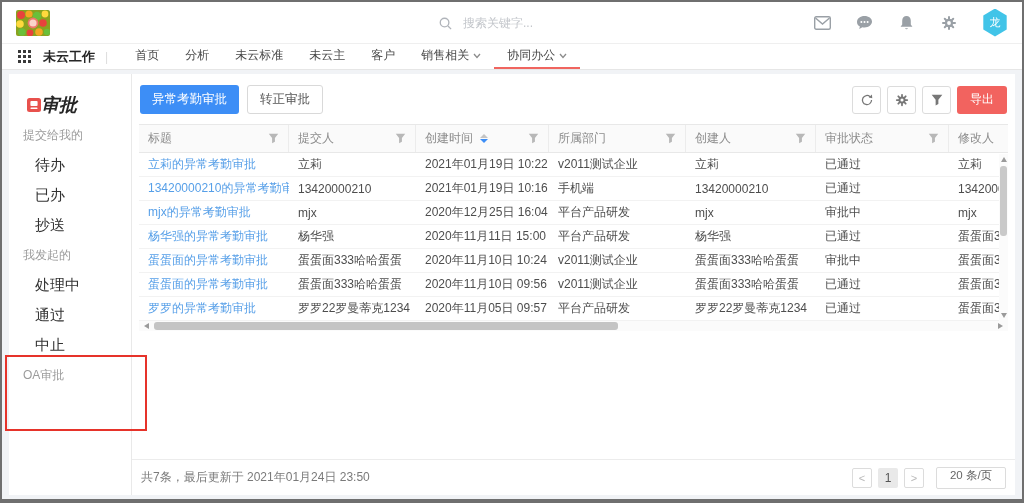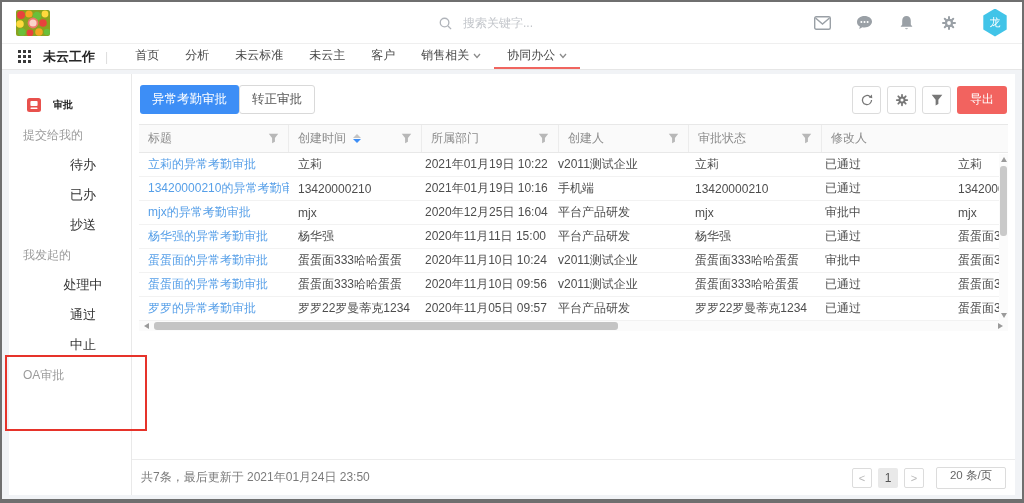--- a/index.html
+++ b/index.html
@@ -20,32 +20,32 @@
   .nav-left { display:flex; align-items:center; gap:10px; }
   .workspace { font-size:13px; font-weight:bold; color:#262626; cursor:pointer; }
   .nav-sep { color:#ddd; font-size:12px; }
   .nav-items { display:flex; margin-left:14px; }
   .nav-item { display:flex; align-items:center; gap:4px; font-size:12px; color:#4a4a4a; padding:0 13px; cursor:pointer; border-bottom:2px solid transparent; }
   .nav-item.active { border-bottom:2px solid #f0655f; }
 
   
   .content { flex:1; background:#f1f3f6; padding:4px 7px 4px 7px; display:flex; min-height:0; position:relative; }
   .sidebar { width:122px; flex:0 0 122px; background:#fff; position:relative; }
-  .sb-title { display:flex; align-items:center; gap:12px; padding:15px 0 0 18px; height:46px; font-size:10px; font-weight:bold; color:#262626; }
+  .sb-title { display:flex; align-items:center; gap:0; padding:15px 0 0 18px; height:46px; font-size:18px; font-weight:bold; color:#262626;font-style:italic; }
   .sb-row { height:30px; display:flex; align-items:center; }
   .sb-label { padding-left:14px; font-size:12px; color:#9b9b9b; }
-  .sb-item { padding-left:26px; font-size:13px; color:#333; cursor:pointer; width:100%;text-align:center; }
+  .sb-item { padding-left:26px; font-size:15px; color:#333; cursor:pointer; width:100%; }
   .sb-item.active { color:#f2635f; background:#fdeceb; border-left:3px solid #f2635f; padding-left:23px; height:30px; line-height:30px; }
   .annotation { position:absolute; left:-4px; top:281px; width:142px; height:76px; border:2px solid #e6332a; z-index:6; pointer-events:none; }
 
   .main { flex:1; background:#fff; border-left:1px solid #e9e9e9; display:flex; flex-direction:column; min-width:0; }
 
   
   .toolbar { display:flex; align-items:center; padding:11px 8px 10px 8px; }
-  .tabs { display:flex; gap:0;text-align:center; }
+  .tabs { display:flex; gap:8px;text-align:center; }
   .tab { height:29px; padding:0 12px; font-size:12.5px; border-radius:3px; display:flex; align-items:center; cursor:pointer; }
   .tab.active { background:#3d8ef6; color:#fff; }
   .tab.plain { background:#fff; color:#555; border:1px solid #d9d9d9; }
   .actions { margin-left:auto; display:flex; gap:6px; }
   .icon-btn { width:29px; height:28px; border:1px solid #dcdcdc; border-radius:3px; background:#fff; display:flex; align-items:center; justify-content:center; cursor:pointer; }
   .export-btn { height:28px; padding:0 13px; background:#f2635f; color:#fff; font-size:12px; border:none; border-radius:3px; display:flex; align-items:center; cursor:pointer; }
 
   
   .table { margin:0 7px; position:relative; border-top:1px solid #e8e8e8; }
   .thead { display:flex; height:28px; background:#fafafa; border-bottom:1px solid #e8e8e8; }
@@ -274,20 +274,28 @@
       <div class="table">
         <div class="thead">
           <div class="th c0">
             <span class="lbl-wrap">
                 <span>标题</span>
               </span>
             <svg width="11" height="11" viewBox="0 0 14 14">
                 <path d="M1 1h12L8.8 6.4v4.8l-3.6 1.8V6.4z" fill="#b8b8b8"></path>
               </svg>
           </div>
+          <div class="th c1">
+            <span class="lbl-wrap">
+                <span>提交人</span>
+              </span>
+            <svg width="11" height="11" viewBox="0 0 14 14">
+                <path d="M1 1h12L8.8 6.4v4.8l-3.6 1.8V6.4z" fill="#b8b8b8"></path>
+              </svg>
+          </div>
           <div class="th c2">
             <span class="lbl-wrap">
               <span>创建时间</span>
               <span class="sorter">
                   <span class="caret-up"></span>
                   <span class="caret-down"></span>
                 </span>
             </span>
             <svg width="11" height="11" viewBox="0 0 14 14">
                 <path d="M1 1h12L8.8 6.4v4.8l-3.6 1.8V6.4z" fill="#b8b8b8"></path>

